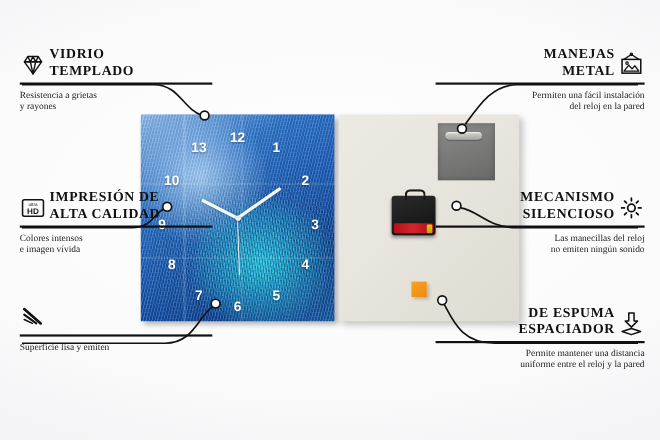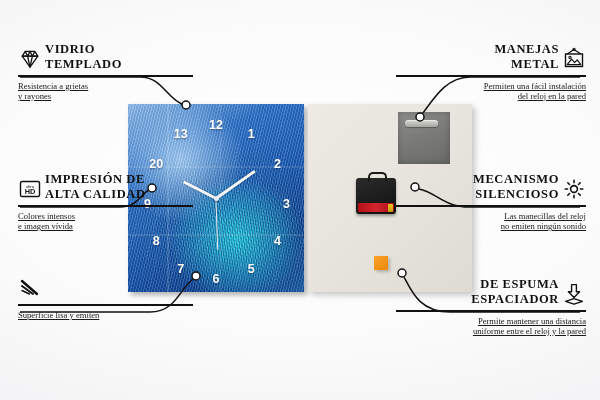--- a/index.html
+++ b/index.html
@@ -23,21 +23,20 @@
     font-weight:700;font-size:12.5px;line-height:14.5px;
     letter-spacing:.6px;color:#111;text-transform:uppercase;
     white-space:nowrap;
   }
   .feat.right .titles{text-align:right;}
   .rule{height:1.6px;background:#111;margin-top:4px;}
   .desc{
     font-family:"Liberation Serif", serif;
     font-size:8.6px;line-height:10.6px;color:#1a1a1a;margin-top:4px;
     white-space:pre-line;
-    text-decoration:underline;
   }
   .feat.right .desc{text-align:right;}
 
   .ico{width:24px;height:24px;flex:0 0 24px;margin-top:-1px;}
   .ico svg{display:block;width:24px;height:24px;}
 
   
   #f-glass   {left:18px; top:42px; width:175px;}
   #f-print   {left:18px; top:172px;width:175px;}
   #f-edges   {left:18px; top:277px;width:175px;}
@@ -146,21 +145,21 @@
       <span class="num" style="left:50%;top:11%">12</span>
       <span class="num" style="left:70%;top:16%">1</span>
       <span class="num" style="left:85%;top:32%">2</span>
       <span class="num" style="left:90%;top:53%">3</span>
       <span class="num" style="left:85%;top:73%">4</span>
       <span class="num" style="left:70%;top:88%">5</span>
       <span class="num" style="left:50%;top:93%">6</span>
       <span class="num" style="left:30%;top:88%">7</span>
       <span class="num" style="left:16%;top:73%">8</span>
       <span class="num" style="left:11%;top:53%">9</span>
-      <span class="num" style="left:16%;top:32%">20</span>
+      <span class="num" style="left:16%;top:32%">10</span>
       <span class="num" style="left:30%;top:16%">13</span>
 
       <div class="hand" id="h-hour"></div>
       <div class="hand" id="h-min"></div>
       <div class="hand" id="h-sec"></div>
       <div id="h-cap"></div>
     </div>
 
     <div class="panel" id="clockback">
       <div id="hanger">

